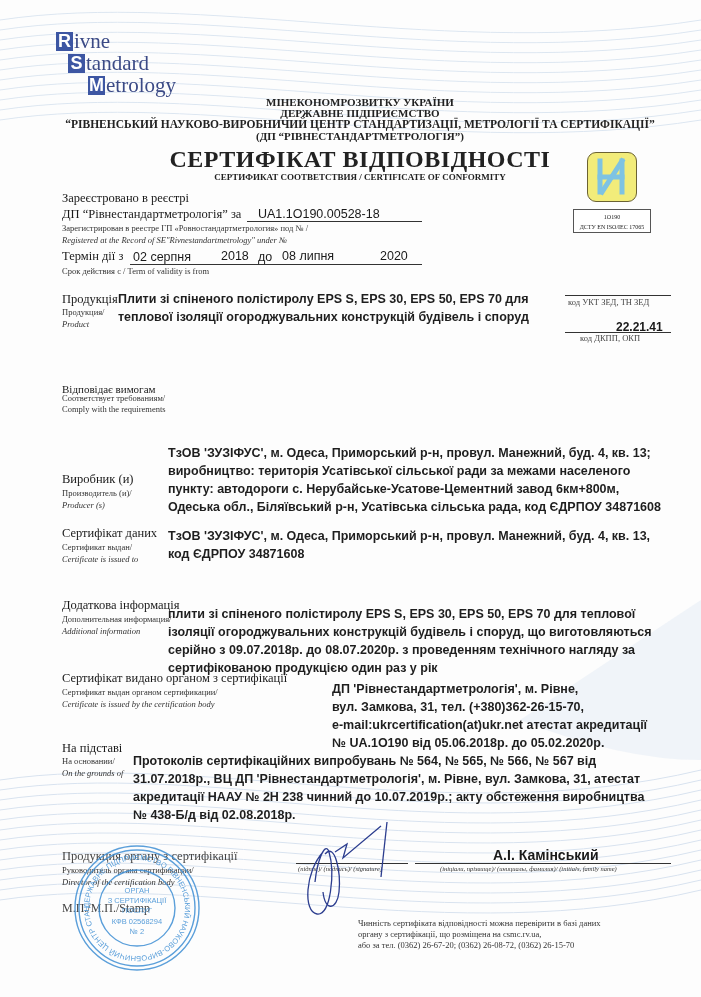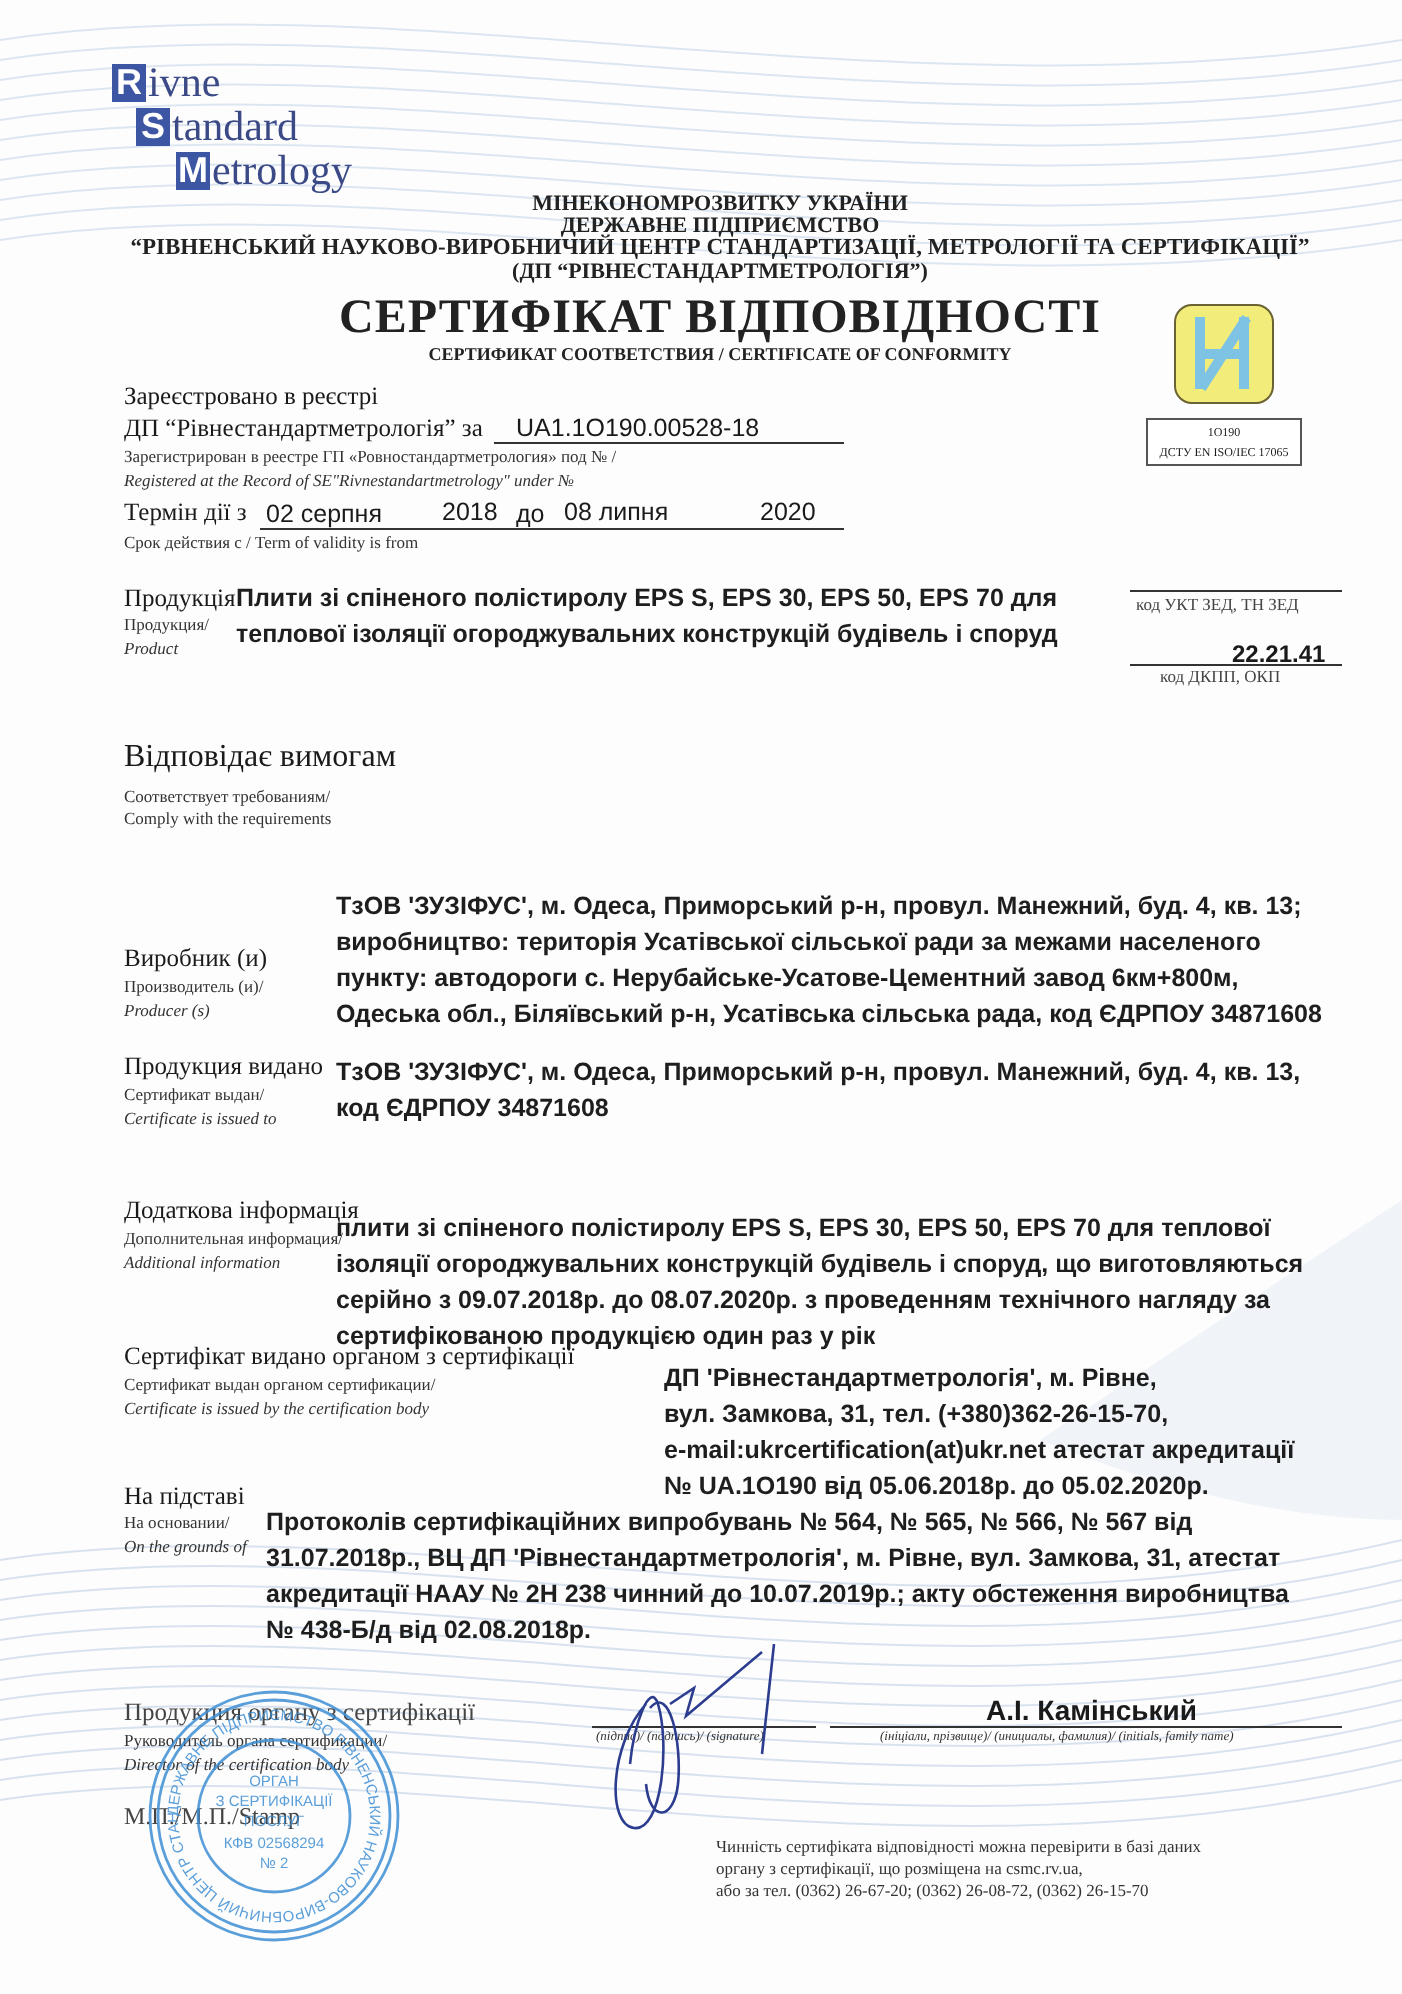--- a/index.html
+++ b/index.html
@@ -139,35 +139,35 @@
   <div class="body-text" style="left:118px; top:290px;">
     <div>Плити зі спіненого полістиролу EPS S, EPS 30, EPS 50, EPS 70  для</div>
     <div>теплової ізоляції огороджувальних конструкцій будівель і споруд</div>
   </div>
   <div class="uline" style="left:565px; top:295px; width:106px;"></div>
   <div class="code-lbl" style="left:568px; top:297px;">код УКТ ЗЕД, ТН ЗЕД</div>
   <div class="val val-b" style="left:616px; top:320px; font-size:12px;">22.21.41</div>
   <div class="uline" style="left:565px; top:332px; width:106px;"></div>
   <div class="code-lbl" style="left:580px; top:333px;">код ДКПП, ОКП</div>
 
-  <div class="lbl-b" style="left:62px; top:370px; font-size:16px;">Відповідає вимогам</div>
+  <div class="lbl-b" style="left:62px; top:383px; font-size:11px;">Відповідає вимогам</div>
   <div class="lbl-s" style="left:62px; top:393px;">Соответствует требованиям/</div>
   <div class="lbl-s" style="left:62px; top:404px;">Comply with the requirements</div>
 
   <div class="lbl-b" style="left:62px; top:472px;">Виробник (и)</div>
   <div class="lbl-s" style="left:62px; top:488px;">Производитель (и)/</div>
   <div class="lbl-i" style="left:62px; top:500px;">Producer (s)</div>
   <div class="body-text" style="left:168px; top:444px;">
     <div>ТзОВ 'ЗУЗІФУС', м. Одеса, Приморський р-н, провул. Манежний, буд. 4, кв. 13;</div>
     <div>виробництво: територія Усатівської сільської ради за межами населеного</div>
     <div>пункту: автодороги с. Нерубайське-Усатове-Цементний завод 6км+800м,</div>
     <div>Одеська обл., Біляївський р-н, Усатівська сільська рада, код ЄДРПОУ 34871608</div>
   </div>
 
-  <div class="lbl-b" style="left:62px; top:526px;">Продукция видано</div>
+  <div class="lbl-b" style="left:62px; top:526px;">Сертифікат даних</div>
   <div class="lbl-s" style="left:62px; top:542px;">Сертификат выдан/</div>
   <div class="lbl-i" style="left:62px; top:554px;">Certificate is issued to</div>
   <div class="body-text" style="left:168px; top:527px;">
     <div>ТзОВ 'ЗУЗІФУС', м. Одеса, Приморський р-н, провул. Манежний, буд. 4, кв. 13,</div>
     <div>код ЄДРПОУ 34871608</div>
   </div>
 
   <div class="lbl-b" style="left:62px; top:598px;">Додаткова інформація</div>
   <div class="lbl-s" style="left:62px; top:614px;">Дополнительная информация/</div>
   <div class="lbl-i" style="left:62px; top:626px;">Additional information</div>

